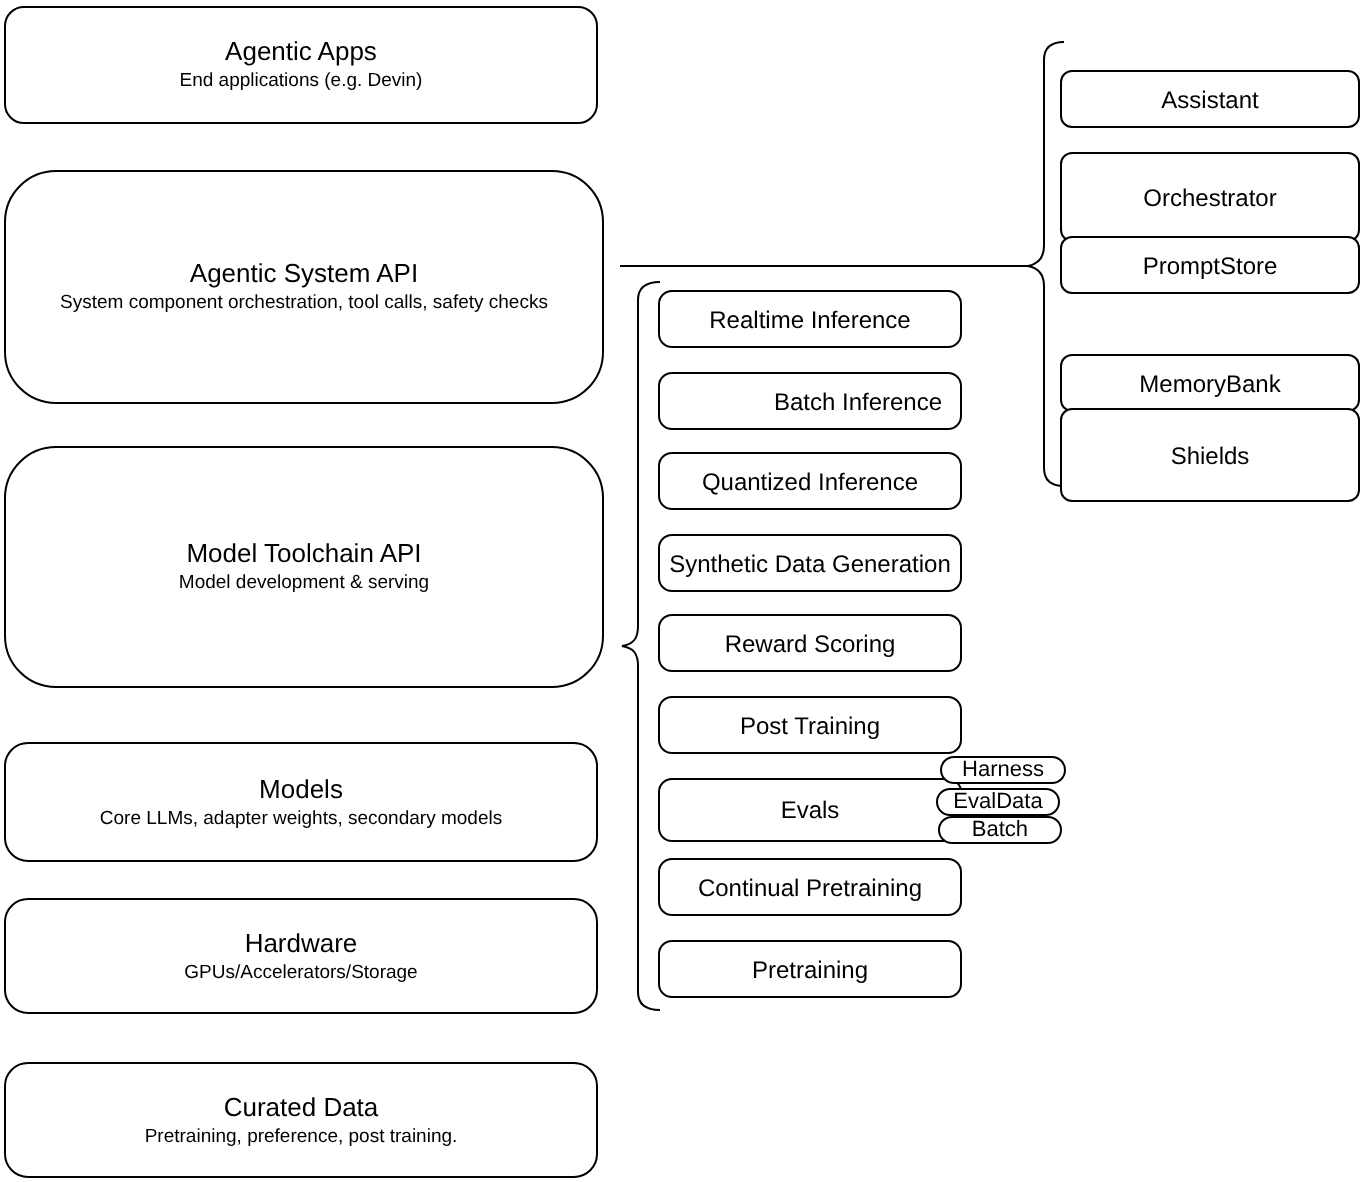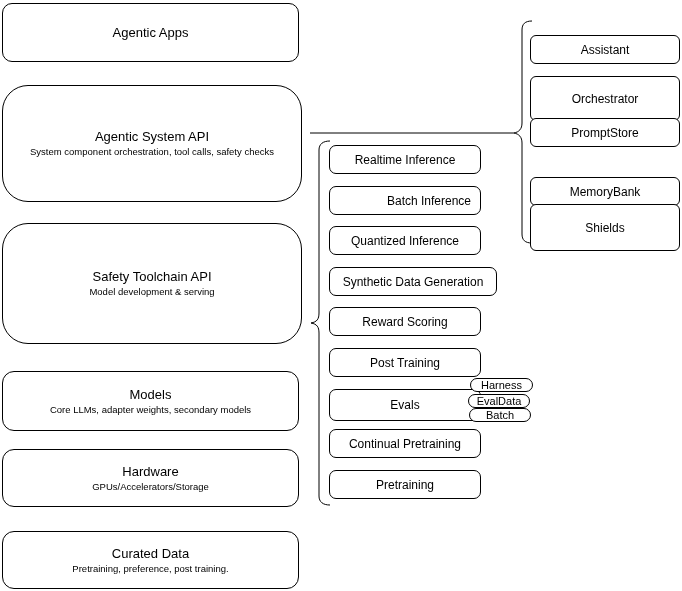--- a/index.html
+++ b/index.html
@@ -33,29 +33,30 @@
 <div id="canvas">
 
   <svg id="overlay">
     <line x1="310" y1="133" x2="514" y2="133"></line>
     <path d="M 330 141 C 323 141 319 144 319 150 L 319 313 C 319 319 317 322 311 323 C 317 324 319 327 319 333 L 319 496 C 319 502 323 505 330 505"></path>
     <path d="M 532 21 C 525 21 522 24 522 30 L 522 123 C 522 129 519 132 514 133 C 519 134 522 137 522 143 L 522 234 C 522 240 525 243 532 243"></path>
   </svg>
 
   <div class="box" style="left:2px; top:3px; width:297px; height:59px; border-radius:10px;">
     <div class="layer-title">Agentic Apps</div>
+    <div class="layer-sub">End applications (e.g. Devin)</div>
   </div>
 
   <div class="box" style="left:2px; top:85px; width:300px; height:117px; border-radius:26px;">
     <div class="layer-title">Agentic System API</div>
     <div class="layer-sub">System component orchestration, tool calls, safety checks</div>
   </div>
 
   <div class="box" style="left:2px; top:223px; width:300px; height:121px; border-radius:26px;">
-    <div class="layer-title">Safety Toolchain API</div>
+    <div class="layer-title">Model Toolchain API</div>
     <div class="layer-sub">Model development &amp; serving</div>
   </div>
 
   <div class="box" style="left:2px; top:371px; width:297px; height:60px; border-radius:12px;">
     <div class="layer-title">Models</div>
     <div class="layer-sub">Core LLMs, adapter weights, secondary models</div>
   </div>
 
   <div class="box" style="left:2px; top:449px; width:297px; height:58px; border-radius:12px;">
     <div class="layer-title">Hardware</div>
@@ -63,21 +64,21 @@
   </div>
 
   <div class="box" style="left:2px; top:531px; width:297px; height:58px; border-radius:12px;">
     <div class="layer-title">Curated Data</div>
     <div class="layer-sub">Pretraining, preference, post training.</div>
   </div>
 
   <div class="box chip-label" style="left:329px; top:145px; width:152px; height:29px; border-radius:7px;">Realtime Inference</div>
   <div class="box chip-label" style="left:329px; top:186px; width:152px; height:29px; border-radius:7px;padding-left:48px;">Batch Inference</div>
   <div class="box chip-label" style="left:329px; top:226px; width:152px; height:29px; border-radius:7px;">Quantized Inference</div>
-  <div class="box chip-label" style="left:329px; top:267px; width:168px; height:29px; border-radius:7px;">Synthetic Data Generation</div>
+  <div class="box chip-label" style="left:329px; top:267px; width:152px; height:29px; border-radius:7px;">Synthetic Data Generation</div>
   <div class="box chip-label" style="left:329px; top:307px; width:152px; height:29px; border-radius:7px;">Reward Scoring</div>
   <div class="box chip-label" style="left:329px; top:348px; width:152px; height:29px; border-radius:7px;">Post Training</div>
   <div class="box chip-label" style="left:329px; top:389px; width:152px; height:32px; border-radius:7px;">Evals</div>
   <div class="box chip-label" style="left:329px; top:429px; width:152px; height:29px; border-radius:7px;">Continual Pretraining</div>
   <div class="box chip-label" style="left:329px; top:470px; width:152px; height:29px; border-radius:7px;">Pretraining</div>
 
   <div class="tag" style="left:470px; top:378px; width:63px; height:14px;">Harness</div>
   <div class="tag" style="left:468px; top:394px; width:62px; height:14px;">EvalData</div>
   <div class="tag" style="left:469px; top:408px; width:62px; height:14px;">Batch</div>
 

